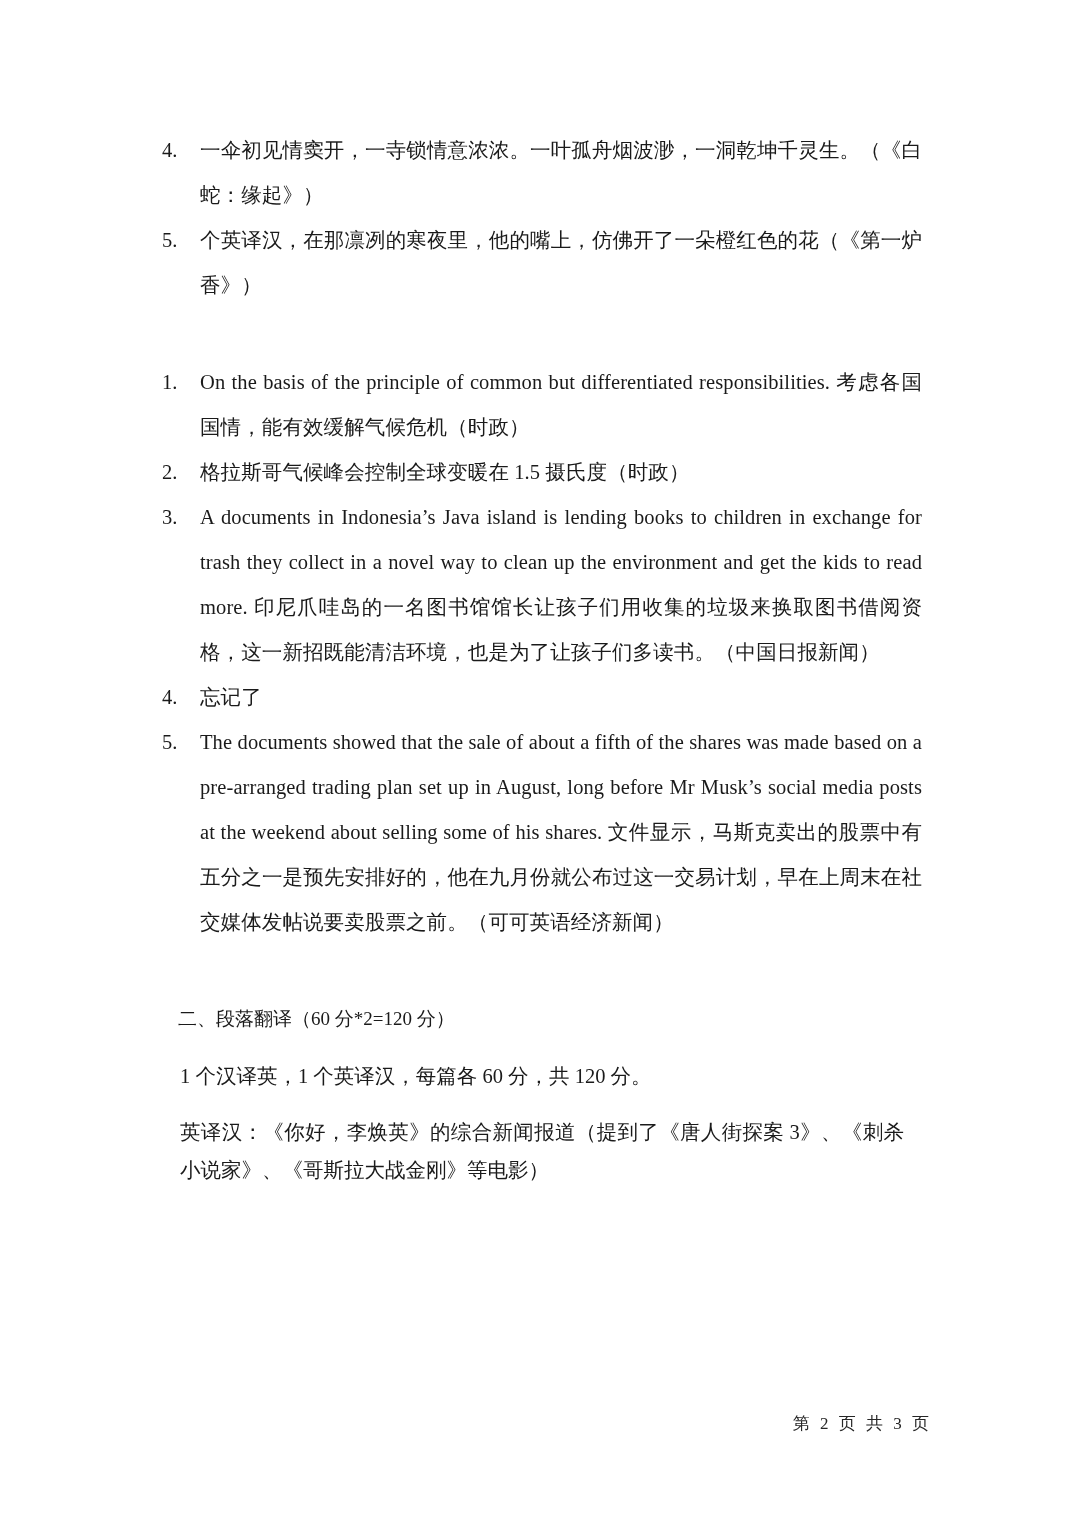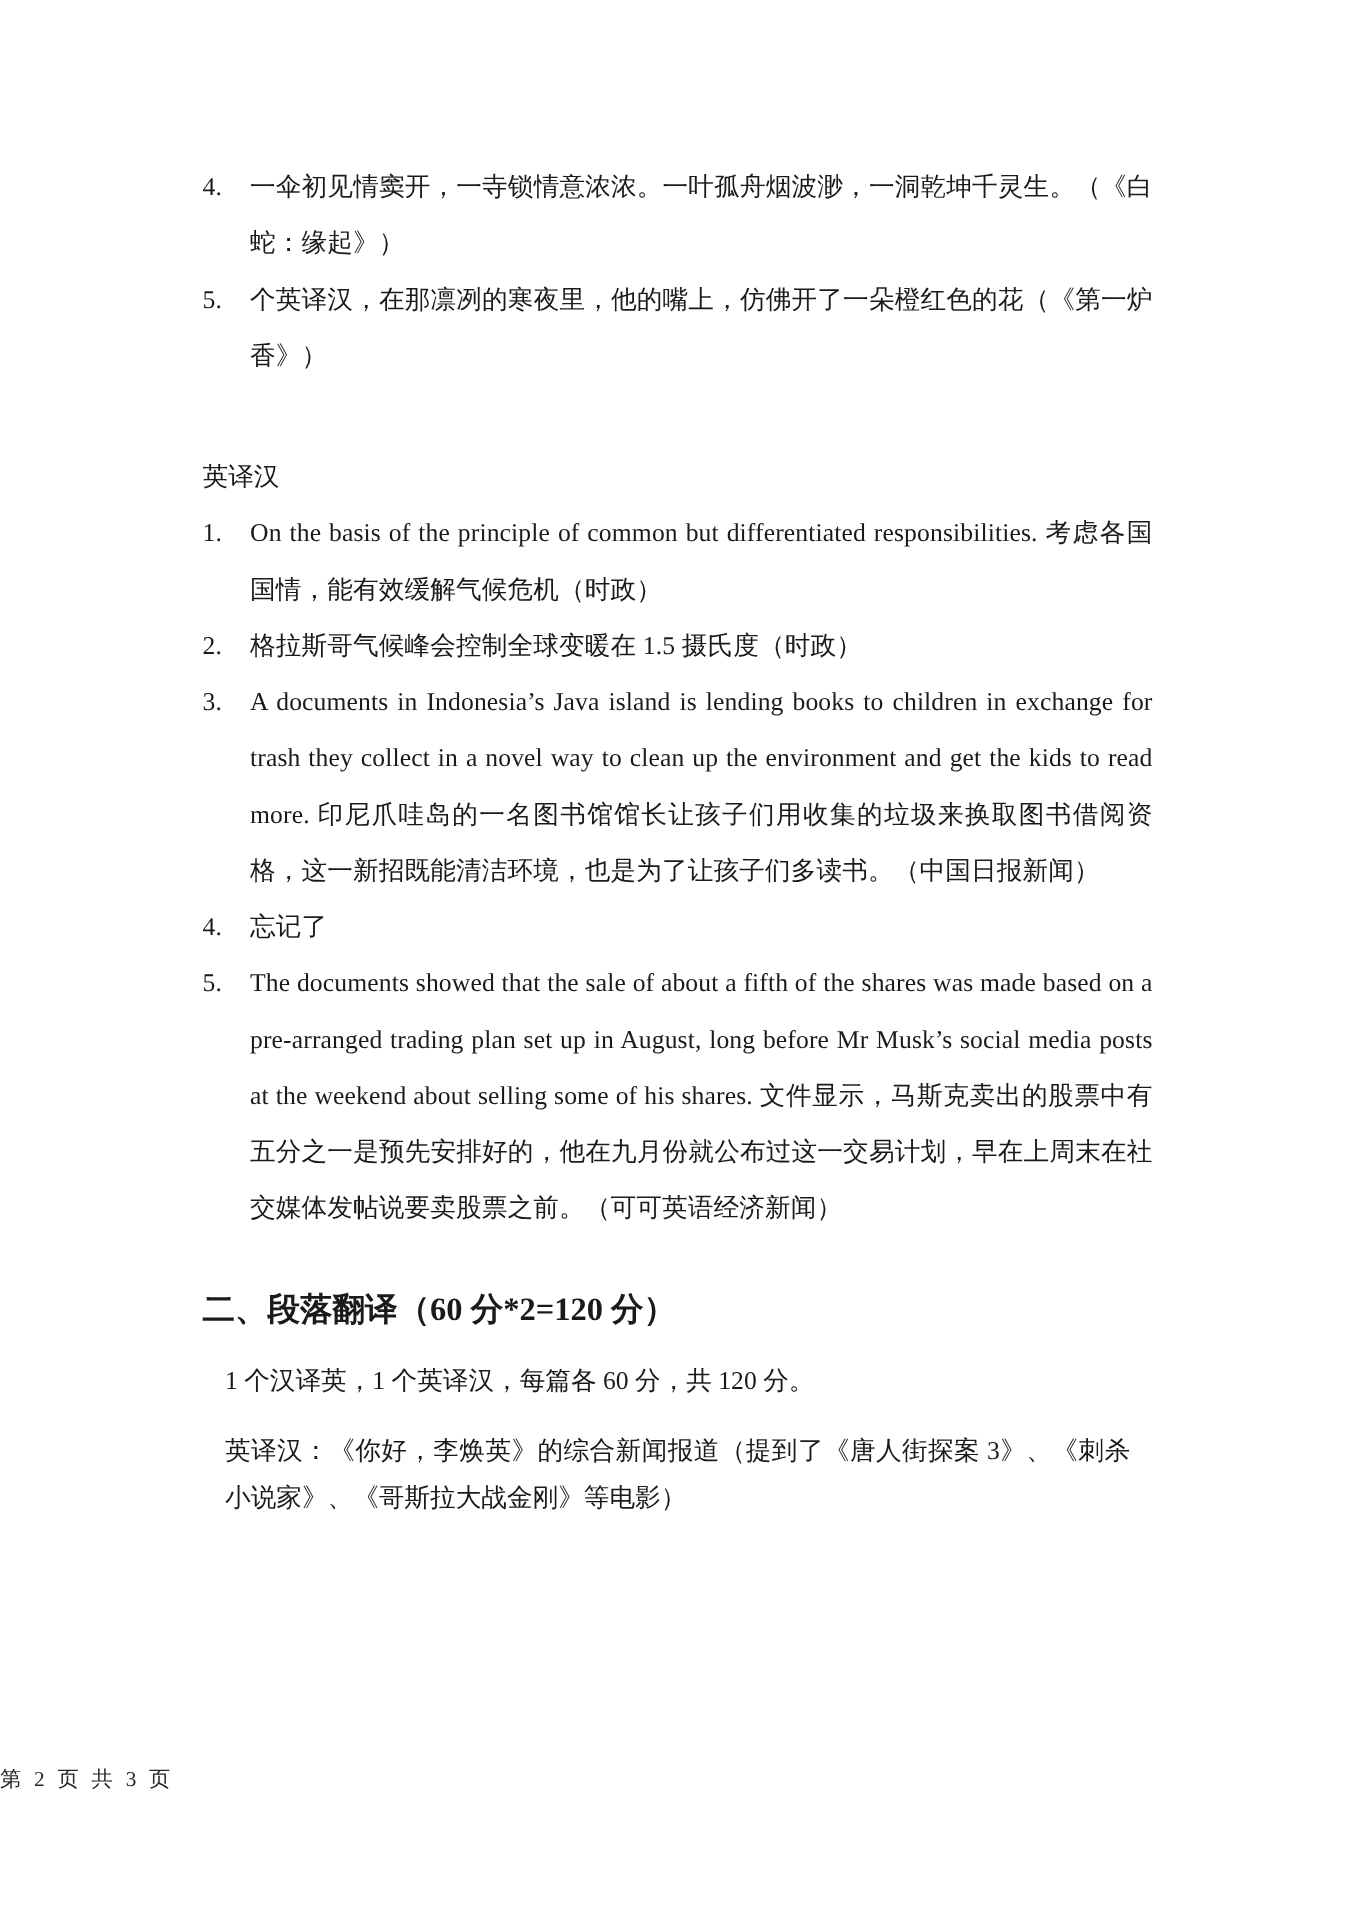--- a/index.html
+++ b/index.html
@@ -59,42 +59,42 @@
   .subheading {
     font-size: 20.5px;
     line-height: 45px;
     margin: 0;
   }
   .gap-md { height: 38px; }
   .gap-lg { height: 52px; }
 
   
   .section-heading {
-    font-size: 26px;
-    font-weight: bold;
+    font-size: 19px;
+    font-weight: normal;
     line-height: 40px;
-    margin: 0;
+    margin: 16px;
   }
 
   
   .plain {
     font-size: 20.5px;
     line-height: 38px;
     margin: 18px;
     text-align: justify;
     text-justify: inter-ideograph;
   }
 
   
   .footer {
     position: absolute;
     left: 0;
     top: 1412px;
     width: 932px;
-    text-align: left;
+    text-align: right;
     font-size: 17px;
     letter-spacing: 3px;
     color: #262626;
   }
 </style>
 </head>
 <body>
 
 <div class="page">
 
@@ -105,21 +105,20 @@
       <span class="txt">一伞初见情窦开，一寺锁情意浓浓。一叶孤舟烟波渺，一洞乾坤千灵生。（《白蛇：缘起》）</span>
     </div>
 
     <div class="item">
       <span class="num">5.</span>
       <span class="txt">个英译汉，在那凛冽的寒夜里，他的嘴上，仿佛开了一朵橙红色的花（《第一炉香》）</span>
     </div>
 
     <div class="gap-lg"></div>
 
-    <div class="subheading">英译汉</div>
 
     <div class="item">
       <span class="num">1.</span>
       <span class="txt">On the basis of the principle of common but differentiated responsibilities. 考虑各国国情，能有效缓解气候危机（时政）</span>
     </div>
 
     <div class="item">
       <span class="num">2.</span>
       <span class="txt">格拉斯哥气候峰会控制全球变暖在 1.5 摄氏度（时政）</span>
     </div>

